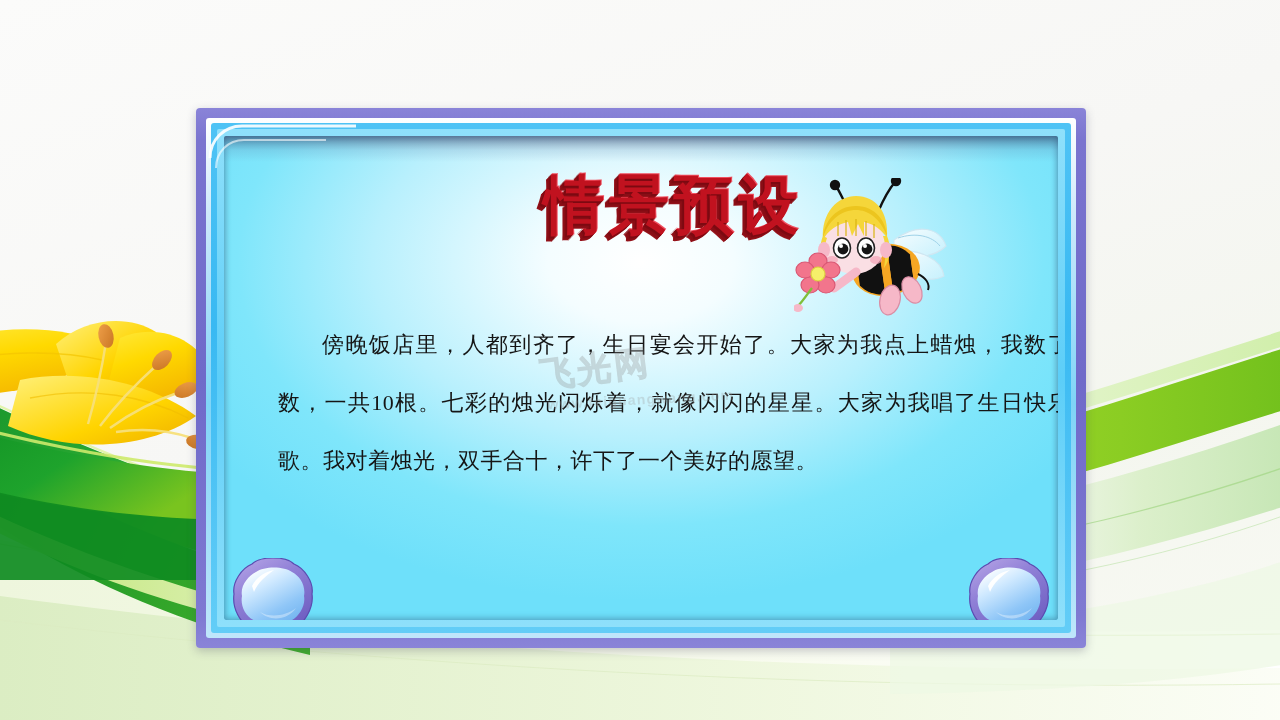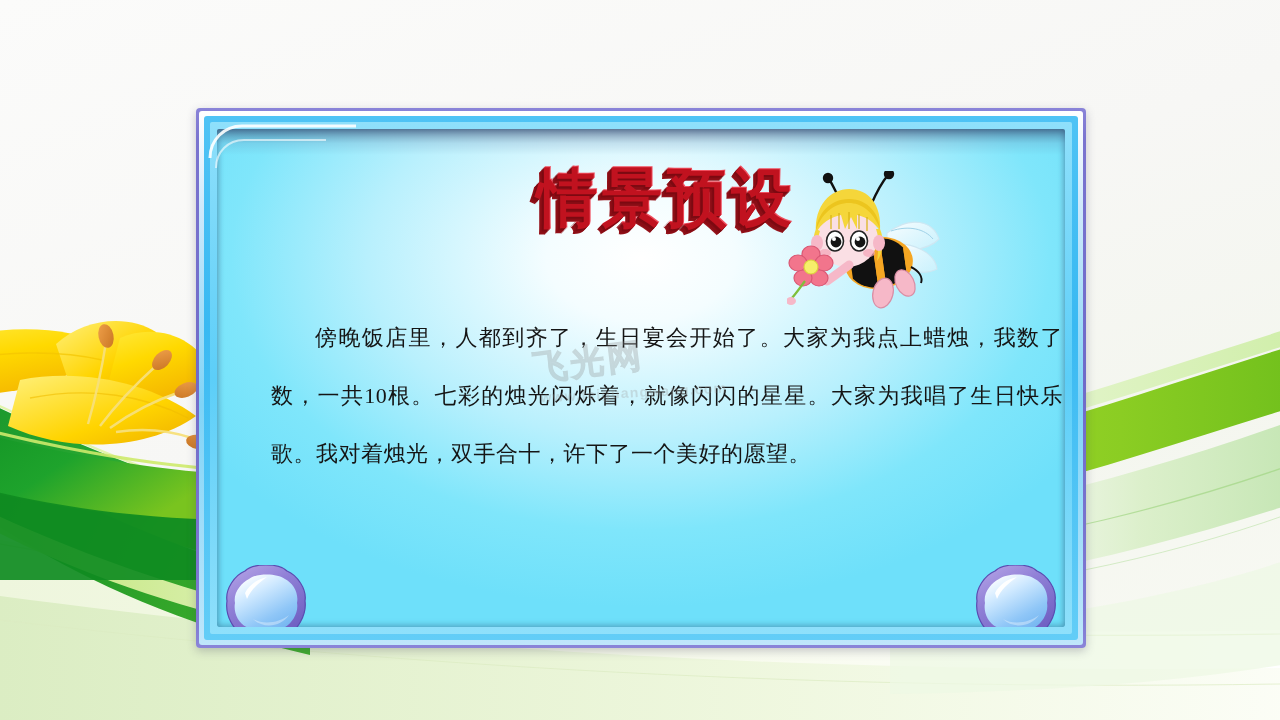--- a/index.html
+++ b/index.html
@@ -60,21 +60,21 @@
     position: absolute;
     left: 196px;
     top: 108px;
     width: 890px;
     height: 540px;
     box-sizing: border-box;
     border-radius: 4px;
     
     background:
       linear-gradient(180deg, #8a84d8 0%, #7a74cf 6%, #6f6ac9 50%, #7f79d2 94%, #8a84d8 100%);
-    padding: 3px;
+    padding: 10px;
     box-shadow: 0 3px 10px rgba(60,60,90,0.28);
   }
   #frame-band-a {
     position: relative;
     width: 100%;
     height: 100%;
     box-sizing: border-box;
     padding: 5px;
     border-radius: 3px;
     background: linear-gradient(180deg,#ffffff 0%, #cfe9fb 18%, #7fd4f7 55%, #bfe6fb 100%);

